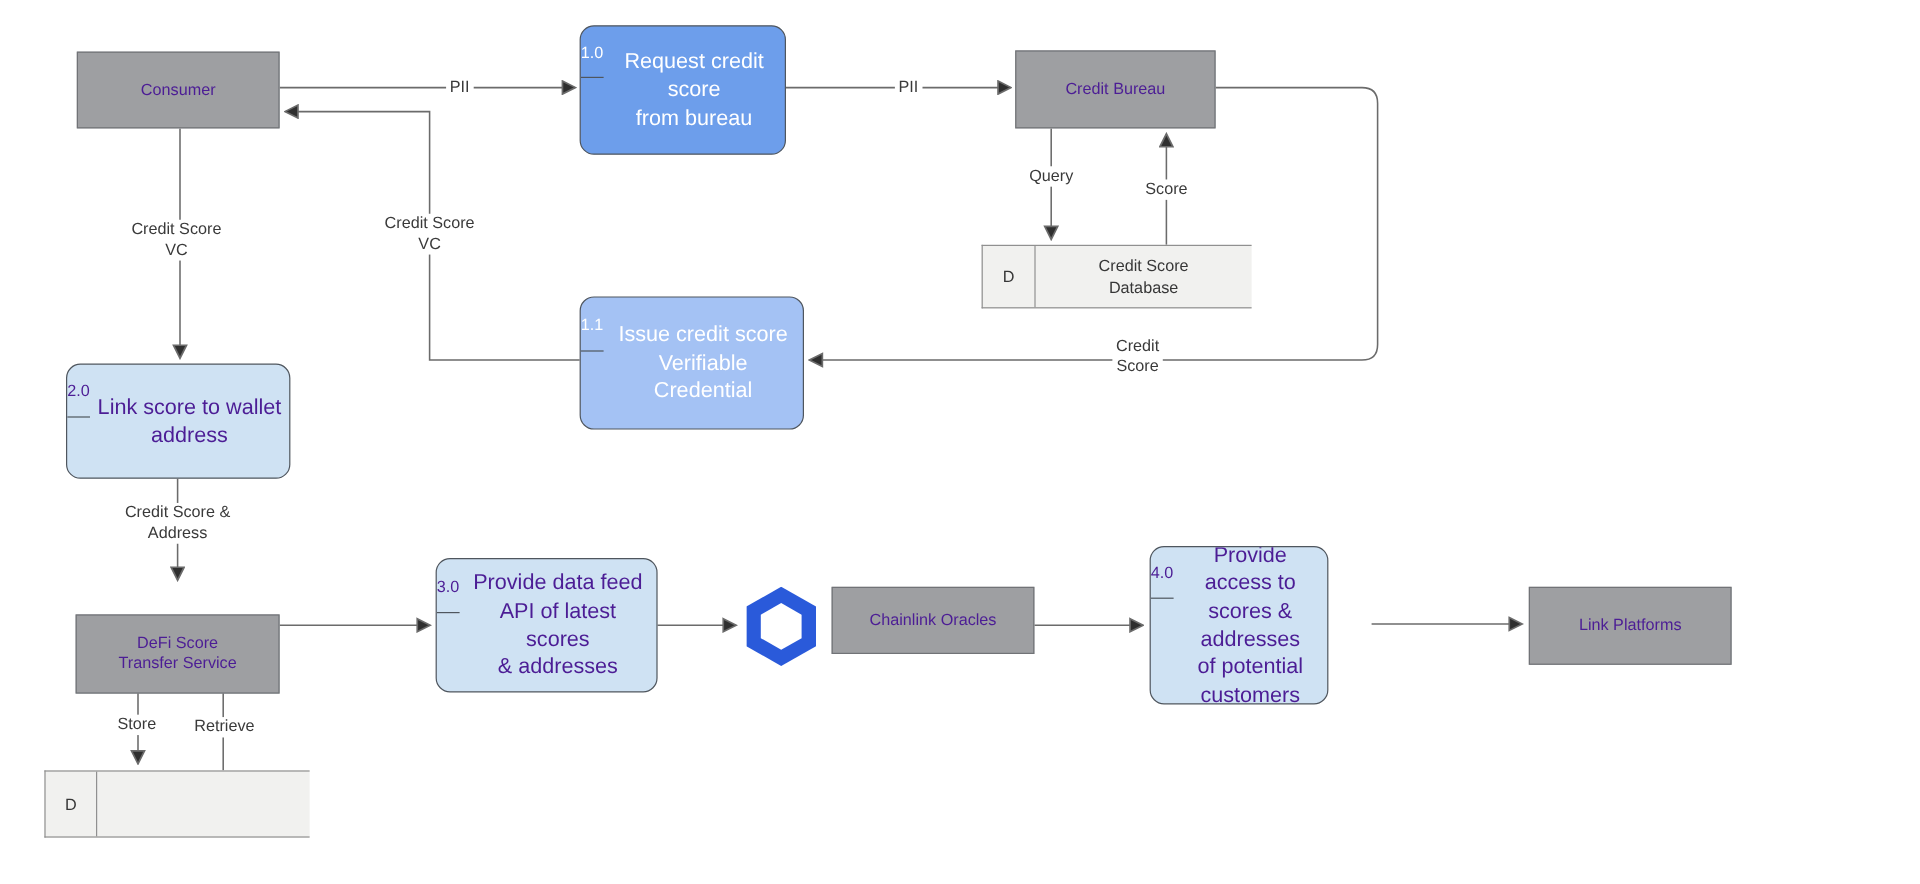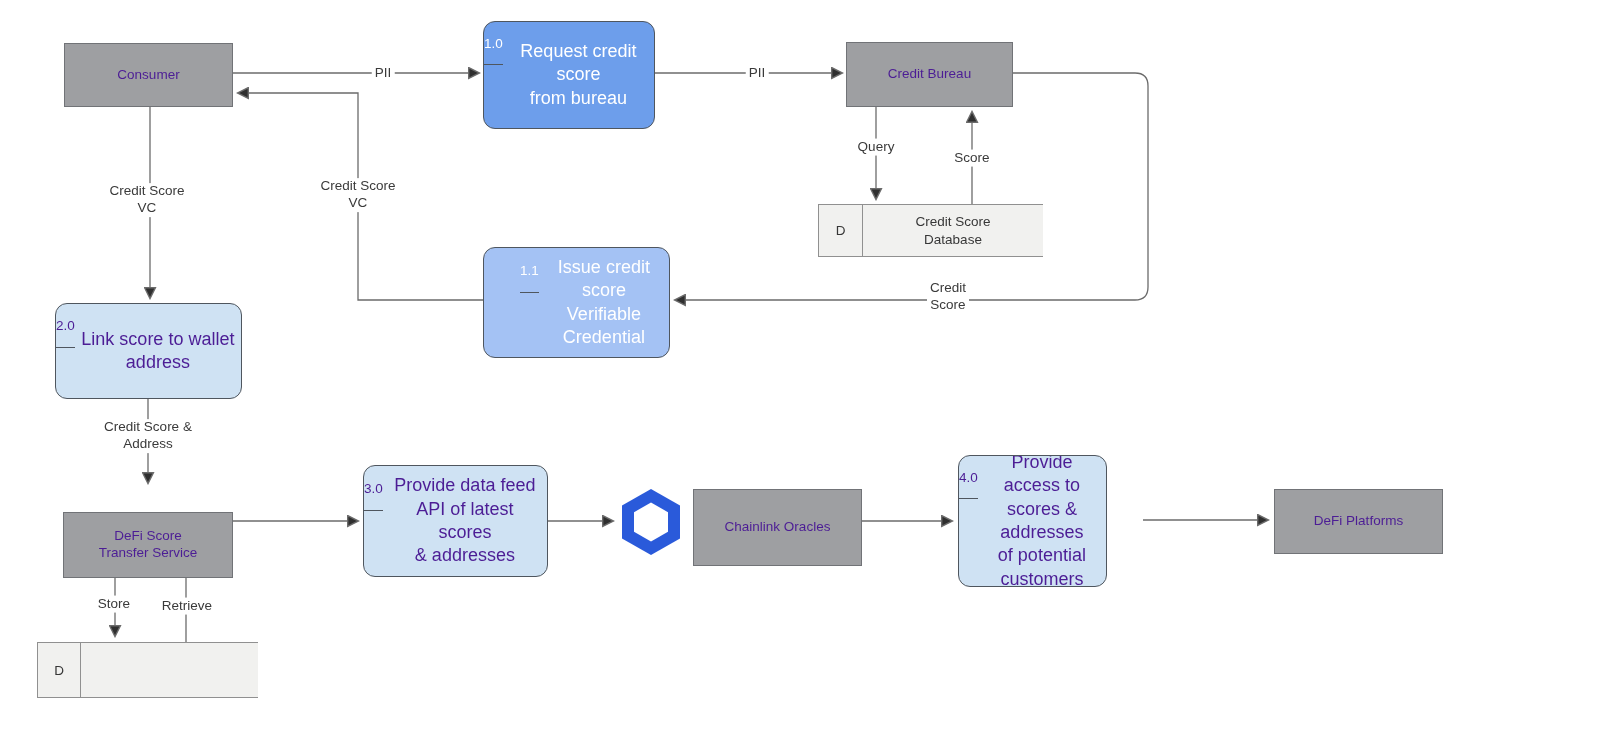--- a/index.html
+++ b/index.html
@@ -25,21 +25,21 @@
   }
   .process .ph{
     display:flex;align-items:center;justify-content:center;
     border-bottom:1px solid #4f565e;font-size:13.5px;flex:0 0 auto;box-sizing:border-box;
   }
   .process .pb{
     flex:1 1 auto;display:flex;align-items:center;justify-content:center;
     font-size:18px;line-height:1.3;white-space:pre-line;padding:2px 6px;
   }
   .process.primary{background:var(--process-primary,#6d9eeb);color:#ffffff;}
-  .process.secondary{background:var(--process-secondary,#a4c2f4);color:#ffffff;padding-left:36px;}
+  .process.secondary{background:var(--process-secondary,#a4c2f4);color:#ffffff;}
   .process.light{background:var(--process-light,#cfe2f3);color:#4c1d95;}
 
   
   .store{
     position:absolute;display:flex;box-sizing:border-box;
     background:var(--store-fill,#f1f1ef);
     border-top:1px solid var(--store-border,#909090);
     border-bottom:1px solid var(--store-border,#909090);
     border-left:1px solid var(--store-border,#909090);
     color:#373737;font-size:13.5px;
@@ -95,26 +95,26 @@
 
   <div class="entity" style="left:846px;top:42px;width:167px;height:65px">
     <span>Credit Bureau</span>
   </div>
 
   <div class="entity" style="left:63px;top:512px;width:170px;height:66px">
     <span>DeFi Score
 Transfer Service</span>
   </div>
 
-  <div class="entity" style="left:693px;top:489px;width:169px;height:77px">
+  <div class="entity" style="left:693px;top:489px;width:169px;height:56px">
     <span>Chainlink Oracles</span>
   </div>
 
   <div class="entity" style="left:1274px;top:489px;width:169px;height:65px">
-    <span>DeFi Platforms</span>
+    <span>Link Platforms</span>
   </div>
 
   <div class="process primary" style="left:483px;top:21px;width:172px;height:108px">
     <div class="ph" style="height:43px">1.0</div>
     <div class="pb">Request credit score
 from bureau</div>
   </div>
 
   <div class="process secondary" style="left:483px;top:247px;width:187px;height:111px">
     <div class="ph" style="height:45px">1.1</div>

